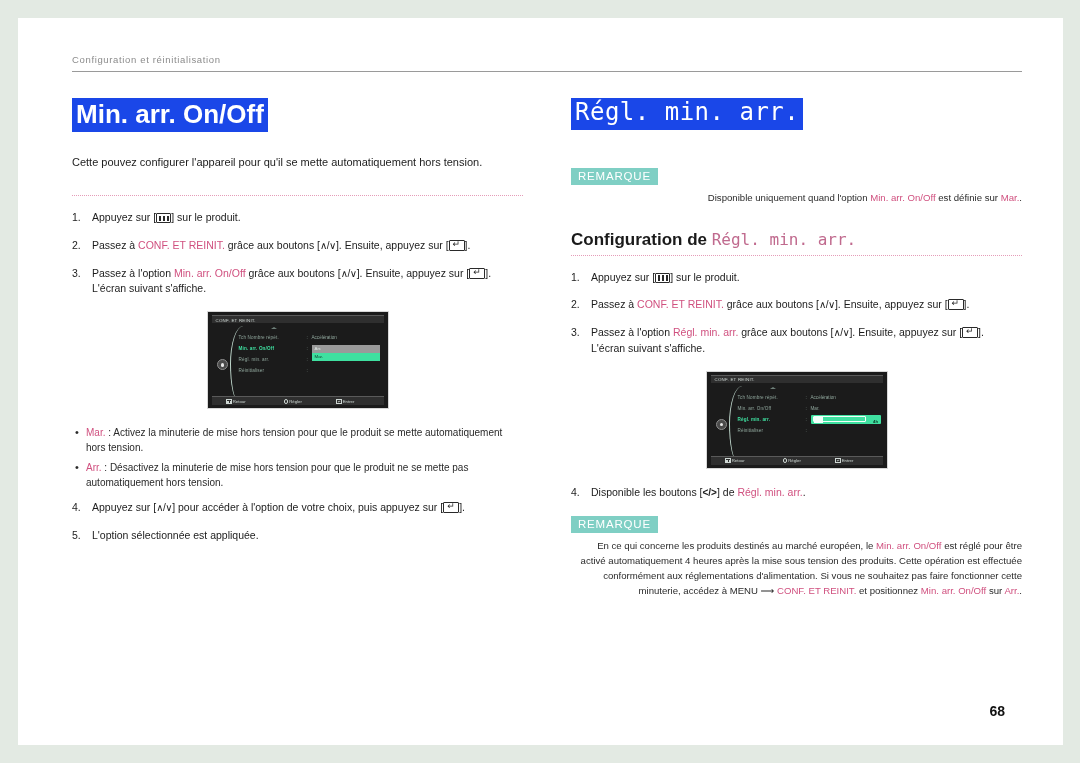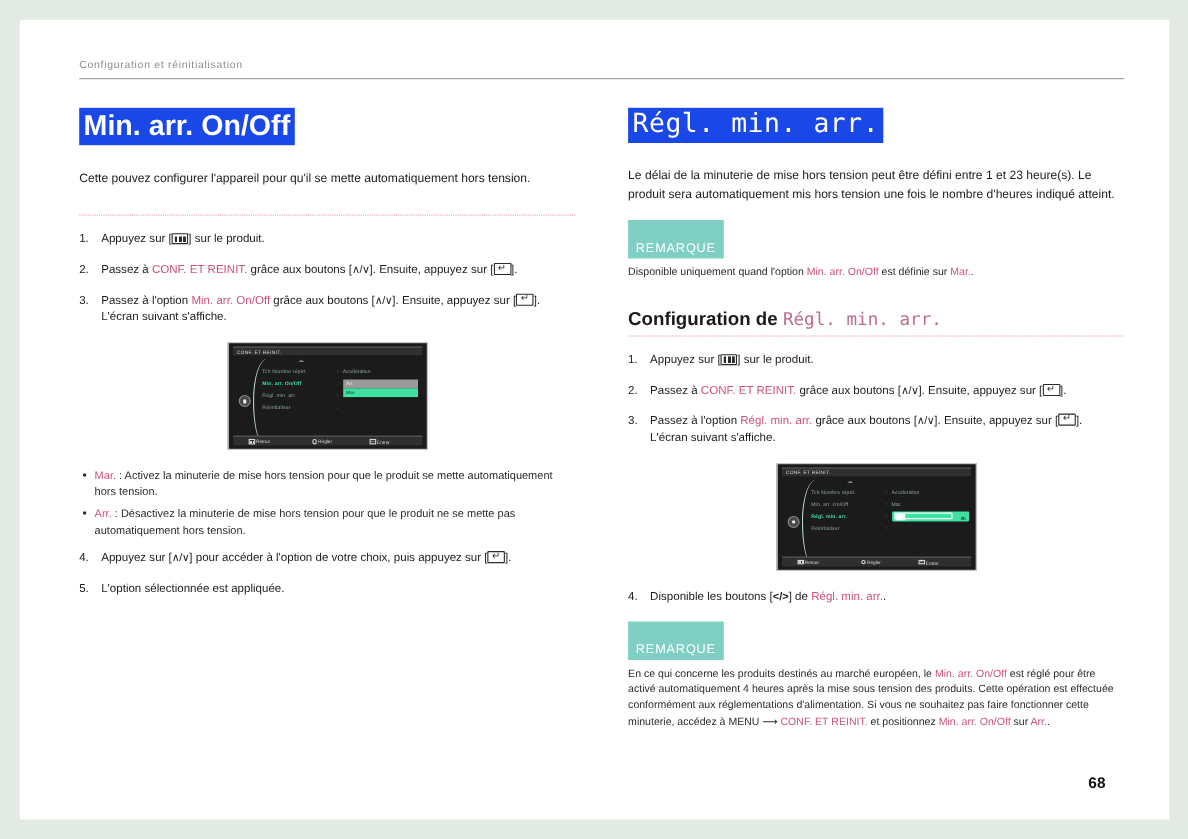--- a/index.html
+++ b/index.html
@@ -99,23 +99,23 @@
   ul.bul li::before {
     content: "\2022"; position: absolute; left: 3px; top: -1px;
     color: #2a2a2a; font-size: 11px;
   }
 
   
   .note { margin-top: 14px; }
   .note .badge {
     display: inline-block; background: #7fcfc4; color: #ffffff;
     font-size: 11.5px; letter-spacing: .8px;
-    padding: 20px 7px 3px 7px; margin-bottom: 6px;
-  }
-  .note .body { font-size: 9.6px; color: #2b2b2b; line-height: 1.55; }
+    padding: 2px 7px 3px 7px; margin-bottom: 6px;
+  }
+  .note .body { font-size: 9.6px; color: #2b2b2b; line-height: 1.55; text-align: right; }
 
   
   .osd-wrap { display: flex; justify-content: center; margin: 14px 0 16px 0; }
   .osd {
     width: 182px; height: 98px;
     background: #1b1b1b;
     border: 1px solid #d8d8d8;
     position: relative;
     font-size: 4.6px;
     color: #8fa69c;
@@ -283,21 +283,20 @@
             </li>
             <li>
               <span class="num">5.</span>
               <span class="txt"><span>L'option sélectionnée est appliquée.</span></span>
             </li>
           </ol>
       </div>
 
       <div class="col">
         <div class="bigtitle mono">Régl. min. arr.</div>
-        <div class="intro">Le délai de la minuterie de mise hors tension peut être défini entre 1 et 23 heure(s). Le produit sera automatiquement mis hors tension une fois le nombre d'heures indiqué atteint.</div>
 
         <div class="note">
           <div class="badge">REMARQUE</div>
           <div class="body" id="note-top-body"><span>Disponible uniquement quand l'option </span><span class="pk">Min. arr. On/Off</span><span> est définie sur </span><span class="pk">Mar.</span><span>.</span></div>
         </div>
 
         <div class="sec">
           <h2><span>Configuration de </span><span class="pinkmono">Régl. min. arr.</span></h2>
           <div class="rule"></div>
           <ol class="steps" id="right-steps">

